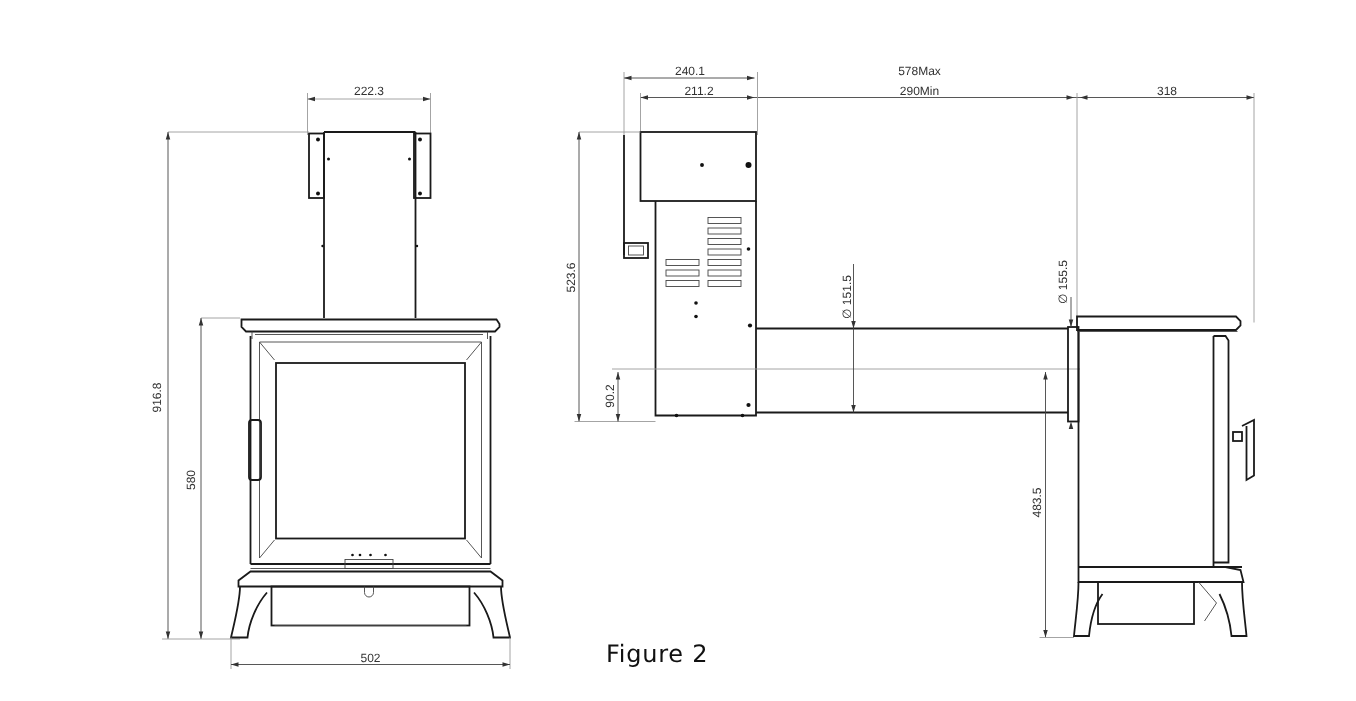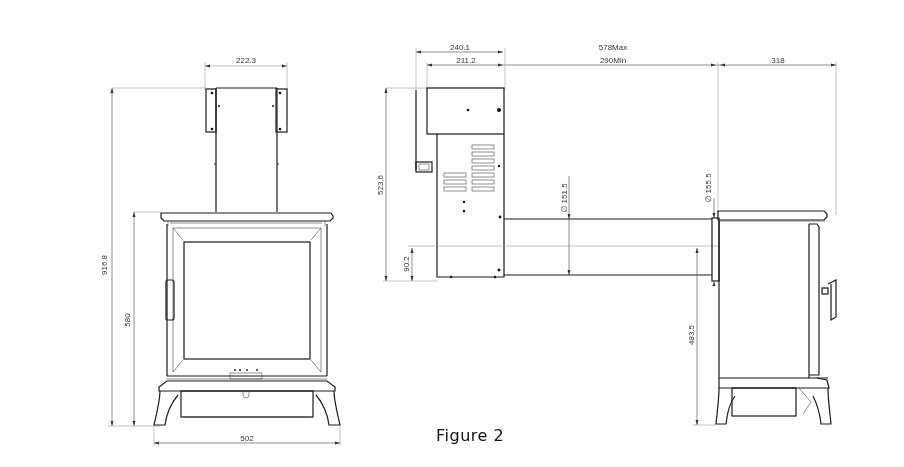--- a/index.html
+++ b/index.html
@@ -3,21 +3,21 @@
 <meta charset="utf-8">
 <style>
   html, body { margin: 0; padding: 0; background: #ffffff; }
   body { width: 904px; height: 467px; position: relative; overflow: hidden; font-family: "Liberation Sans", sans-serif; }
   svg { position: absolute; left: 0; top: 0; }
   .dim { font-family: "Liberation Sans", sans-serif; font-size: 8px; fill: #333333; }
   .ln { stroke: #1a1a1a; fill: none; stroke-width: 1.2; }
   .thin { stroke: #444444; fill: none; stroke-width: 0.6; }
   .ext { stroke: #9a9a9a; fill: none; stroke-width: 0.6; }
   .dot { fill: #111111; }
-  .caption { position: absolute; left: 436px; top: 426px; font-family: "DejaVu Sans", sans-serif; font-size: 16px; color: #111111; letter-spacing: 0.5px; }
+  .caption { position: absolute; left: 404px; top: 426px; font-family: "DejaVu Sans", sans-serif; font-size: 16px; color: #111111; letter-spacing: 0.5px; }
 </style>
 </head>
 <body>
 
 <svg width="904" height="467" viewBox="0 0 904 467">
 
   <g>
 
     <line class="ext" x1="205" y1="66" x2="287" y2="66"></line>
     <line class="ext" x1="205" y1="62" x2="205" y2="90"></line>

